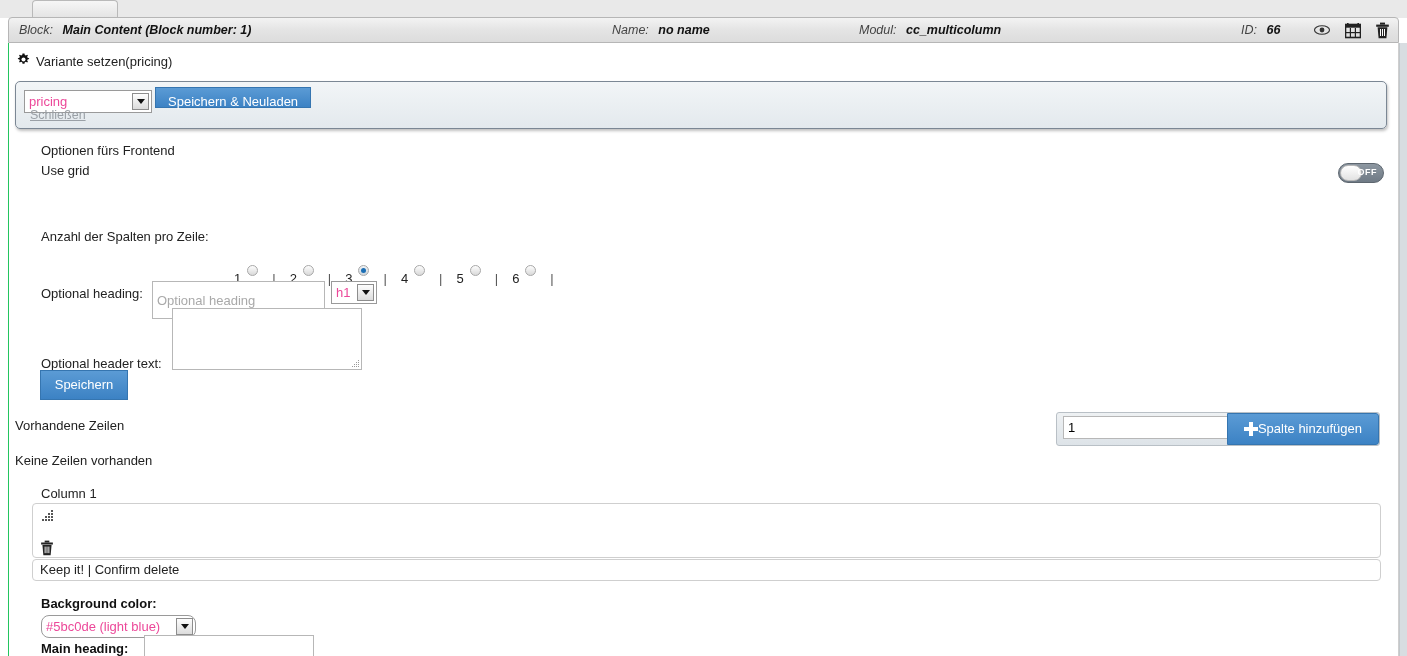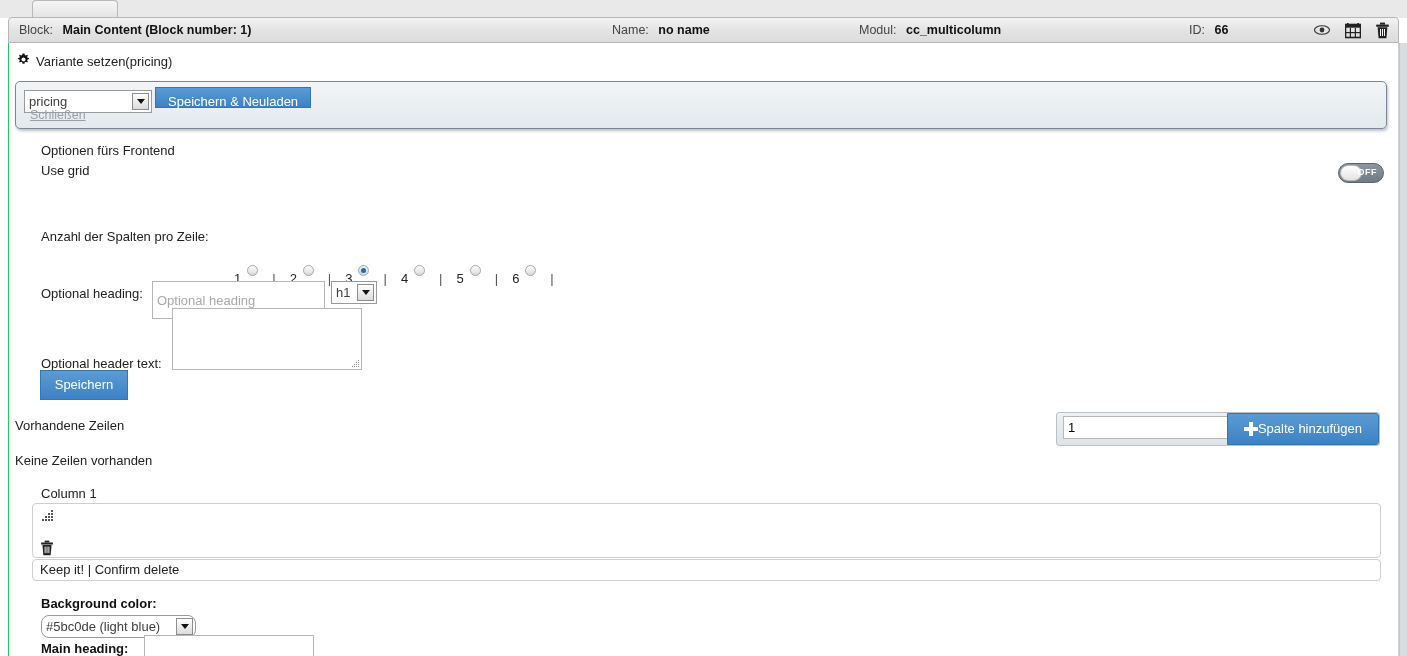--- a/index.html
+++ b/index.html
@@ -24,21 +24,21 @@
   }
   
   .block-header{
     position:absolute;left:8px;top:17px;width:1391px;height:26px;
     background:linear-gradient(to bottom,#f3f3f3 0%,#e4e4e4 50%,#dcdcdc 100%);
     border:1px solid #b6b6b6;
     border-top-left-radius:4px;border-top-right-radius:4px;
     box-sizing:border-box;
     font-size:12.5px;color:#333;
   }
-  .bh-cell{position:absolute;top:5px;white-space:nowrap;}
+  .bh-cell{position:absolute;top:5px;white-space:nowrap;font-style:italic;}
   .bh-label{color:#444;}
   .bh-val{font-weight:bold;color:#111;}
   .bh-icons{position:absolute;top:3px;right:8px;display:flex;gap:14px;align-items:center;}
   .bh-icons svg{display:block;}
   
   .body-area{
     position:absolute;left:8px;top:43px;width:1391px;height:613px;
     background:#fff;border-left:1px solid #22c55e;border-right:1px solid #cfcfcf;
     box-sizing:border-box;overflow:hidden;
   }
@@ -62,21 +62,21 @@
     position:absolute;left:6px;top:38px;width:1372px;height:48px;
     background:linear-gradient(to bottom,#f2f5f7 0%,#e3e9ed 100%);
     border:1px solid #7b8794;border-radius:5px;
     box-shadow:1px 2px 3px rgba(0,0,0,.25);
     box-sizing:border-box;
   }
   select.std{
     font-family:"Liberation Sans", sans-serif;font-size:13px;
     height:23px;border:1px solid #9a9a9a;background:#fff;
     -webkit-appearance:none;appearance:none;
-    padding:1px 24px 1px 4px;box-sizing:border-box;color:#404040;
+    padding:1px 24px 1px 4px;box-sizing:border-box;color:#ec4899;
   }
   .sel-wrap{position:relative;display:inline-block;}
   .sel-arrow{
     position:absolute;right:3px;top:3px;width:17px;height:17px;
     background:linear-gradient(to bottom,#fdfdfd,#dcdcdc);
     border:1px solid #8d8d8d;box-sizing:border-box;
     display:flex;align-items:center;justify-content:center;pointer-events:none;
   }
   .sel-arrow i{
     display:block;width:0;height:0;border-left:4px solid transparent;
@@ -192,21 +192,21 @@
     <span class="bh-val" style="margin-left:6px;">Main Content (Block number: 1)</span>
   </div>
   <div class="bh-cell" style="left:603px;">
     <span class="bh-label">Name:</span>
     <span class="bh-val" style="margin-left:6px;">no name</span>
   </div>
   <div class="bh-cell" style="left:850px;">
     <span class="bh-label">Modul:</span>
     <span class="bh-val" style="margin-left:6px;">cc_multicolumn</span>
   </div>
-  <div class="bh-cell" style="left:1180px;">
+  <div class="bh-cell" style="left:1232px;">
     <span class="bh-label">ID:</span>
     <span class="bh-val" style="margin-left:6px;">66</span>
   </div>
 
   <div class="bh-icons">
     <span title="preview">
       <svg width="18" height="18" viewBox="0 0 18 18">
         <ellipse cx="9" cy="9" rx="7.5" ry="4.3" fill="none" stroke="#333" stroke-width="1.1"></ellipse>
         <circle cx="9" cy="9" r="2.4" fill="#333"></circle>
       </svg>

